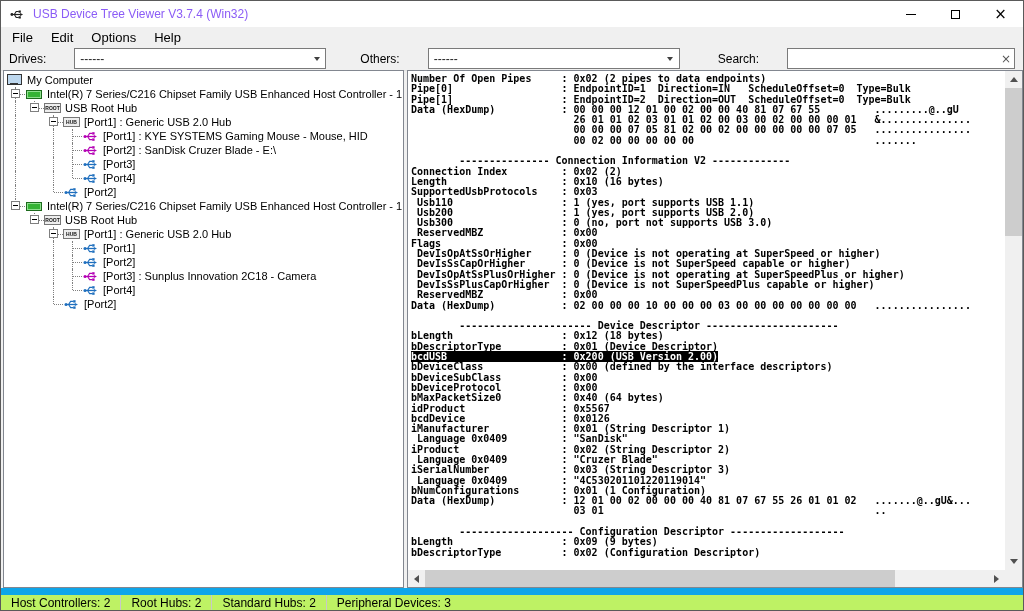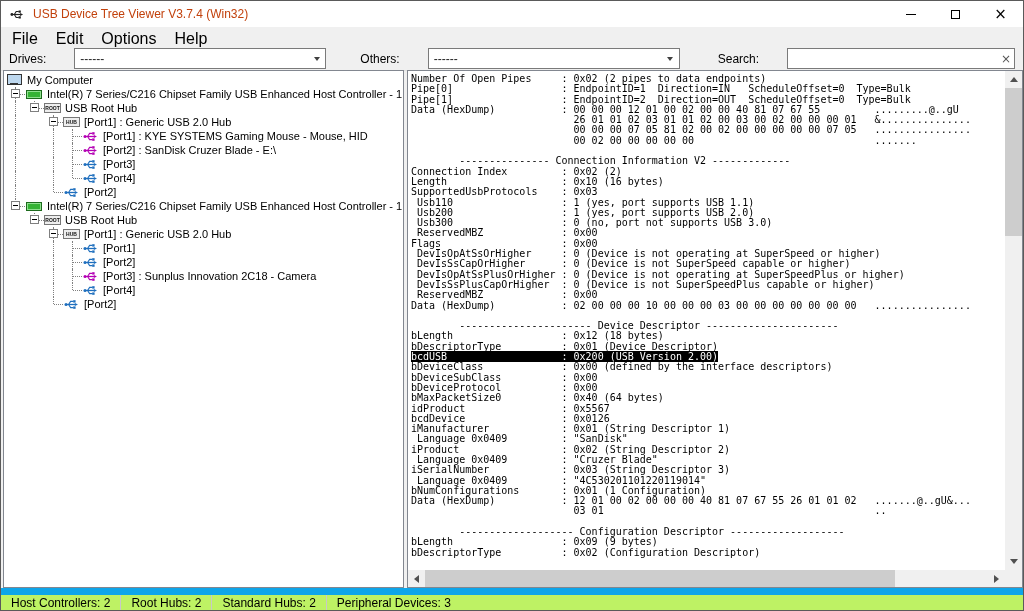--- a/index.html
+++ b/index.html
@@ -5,29 +5,29 @@
   * { box-sizing: border-box; margin: 0; padding: 0; }
   html,body { background:#888; font-family:"Liberation Sans", sans-serif; }
   .window {
     position:relative; width:1024px; height:611px; background:#f0f0f0;
     border:1px solid #5a5a5a; overflow:hidden; font-size:12px; color:#000;
   }
   
   .titlebar { position:absolute; top:0; left:0; right:0; height:26px; background:#ffffff;
     display:flex; align-items:center; }
   .appicon { margin-left:8px; width:16px; height:16px; display:flex; align-items:center; justify-content:center; }
-  .title { margin-left:8px; font-size:12px; color:#c2410c; }
+  .title { margin-left:8px; font-size:12px; color:#8b5cf6; }
   .winbtns { margin-left:auto; display:flex; height:100%; }
   .wbtn { width:45px; height:100%; display:flex; align-items:center; justify-content:center; cursor:default; }
   .glyph-min { width:10px; border-top:1px solid #000; display:block; }
   .glyph-max { width:9px; height:9px; border:1px solid #000; display:block; }
   .glyph-close { font-size:15px; line-height:15px; color:#000; font-family:"DejaVu Sans", sans-serif; }
   
   .menubar { position:absolute; top:26px; left:0; right:0; height:20px; background:#f0f0f0; display:flex; align-items:stretch; padding-left:2px; }
-  .menu-item { padding:3px 9px 0 9px; font-size:16px; }
+  .menu-item { padding:3px 9px 0 9px; font-size:13px; }
   
   .toolbar { position:absolute; top:46px; left:0; right:6px; height:24px; background:#f0f0f0;
     display:flex; align-items:center; padding:0 8px; border-bottom:1px solid #e2e2e2;gap:24px; }
   .tlbl { margin-right:4px; white-space:nowrap; }
   .combo { height:21px; background:#fff; border:1px solid #7a7a7a; display:flex; align-items:center; flex:none; }
   .combo-val { flex:1; padding-left:5px; color:#222; overflow:hidden; white-space:nowrap; }
   .combo-arrow { width:17px; height:100%; display:flex; align-items:center; justify-content:center; }
   .caret { width:0; height:0; border-left:3.5px solid transparent; border-right:3.5px solid transparent; border-top:4px solid #404040; display:block; }
   .searchbox { height:21px; width:228px; background:#fff; border:1px solid #7a7a7a; display:flex; align-items:center; flex:none; }
   .searchbox input { flex:1; border:none; outline:none; height:17px; padding-left:4px; font-size:12px; font-family:"Liberation Sans", sans-serif; background:transparent; }
@@ -35,21 +35,21 @@
   .hits { margin-left:8px; white-space:nowrap; }
   .navbtn { margin-left:4px; width:21px; height:21px; border:1px solid #adadad; background:#e1e1e1;
     display:flex; align-items:center; justify-content:center; font-size:11px; color:#333; flex:none; }
   
   .treepanel { position:absolute; top:69px; left:2px; width:401px; height:518px; background:#fff;
     border:1px solid #828790; overflow:hidden; padding:2px 12px 0 2px; }
   .detailpanel { position:absolute; top:69px; left:406px; width:616px; height:518px; background:#fff;
     border:1px solid #828790; overflow:hidden; }
   .detail-content { position:absolute; top:0; left:0; right:17px; bottom:17px; overflow:hidden;
     padding:3px 0 0 3px; font-family:"DejaVu Sans Mono", monospace; font-size:10px; line-height:10.3px; }
-  .dline { white-space:pre; height:10.3px; }
+  .dline { white-space:pre; height:10.3px;font-weight:bold; }
   .dline span { white-space:pre; }
   .dline .hl { background:#000; color:#fff; }
   
   .trow { display:flex; align-items:center; height:14px; white-space:nowrap; }
   .gc { position:relative; width:19px; height:14px; flex:none; }
   .gc.v::before, .gc.t::before { content:""; position:absolute; left:9px; top:0; bottom:0; border-left:1px dotted #808080; }
   .gc.l::before { content:""; position:absolute; left:9px; top:0; height:7px; border-left:1px dotted #808080; }
   .gc.t::after, .gc.l::after { content:""; position:absolute; left:10px; right:0; top:7px; border-top:1px dotted #808080; }
   .exp { position:absolute; left:5px; top:2px; width:9px; height:9px; background:#fff; border:1px solid #7f7f7f; z-index:2; }
   .exp::before { content:""; position:absolute; left:1px; right:1px; top:3px; border-top:1px solid #000; }

